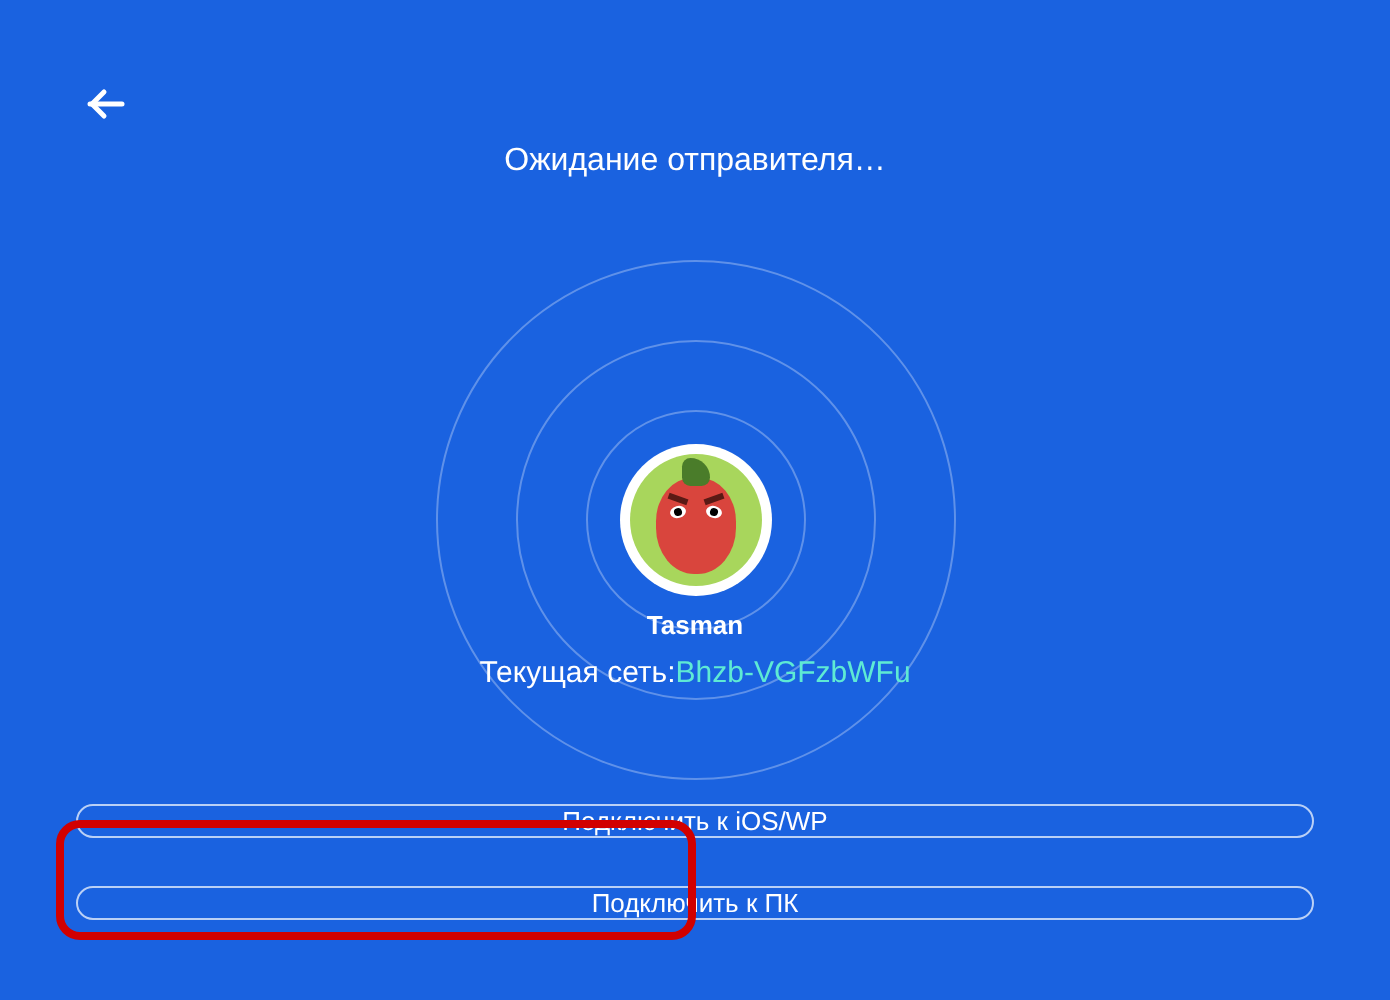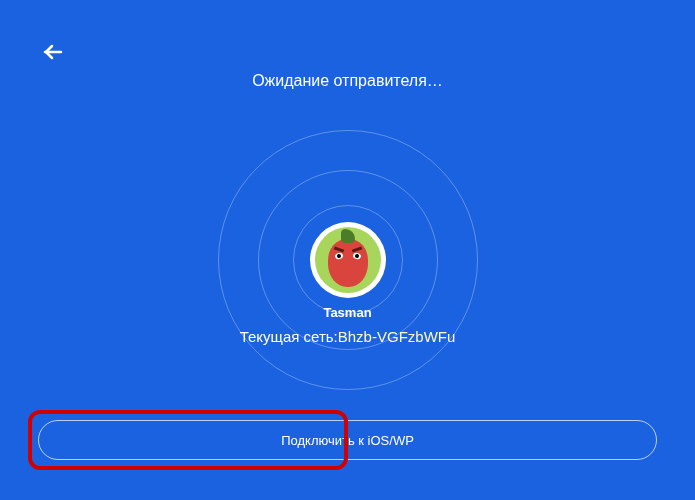--- a/index.html
+++ b/index.html
@@ -137,29 +137,30 @@
       left: 50%;
       transform: translateX(-50%);
       font-size: 15px;
       white-space: nowrap;
     }
     .network-label {
       color: #fff;
       text-align: center;
     }
     .network-value {
-      color: #fef9c3;
+      color: #5eead4;
     }
     .buttons {
       position: absolute;
       bottom: 40px;
       left: 38px;
       right: 38px;
       display: flex;
       gap: 24px;
+      flex-direction: column;
     }
     .btn {
       flex: 1;
       height: 40px;
       border: 1px solid rgba(255,255,255,0.7);
       border-radius: 20px;
       background: transparent;
       color: #fff;
       font-size: 13px;
       cursor: pointer;
@@ -212,15 +213,16 @@
 </div>
 
 <div class="username">Tasman</div>
 
 <div class="network-info">
   <span class="network-label">Текущая сеть:</span><span class="network-value">Bhzb-VGFzbWFu</span>
 </div>
 
 <div class="buttons">
   <button class="btn">Подключить к iOS/WP</button>
+  <button class="btn">Подключить к ПК</button>
 </div>
 
 <div class="highlight-box"></div>
 
 </body></html>

